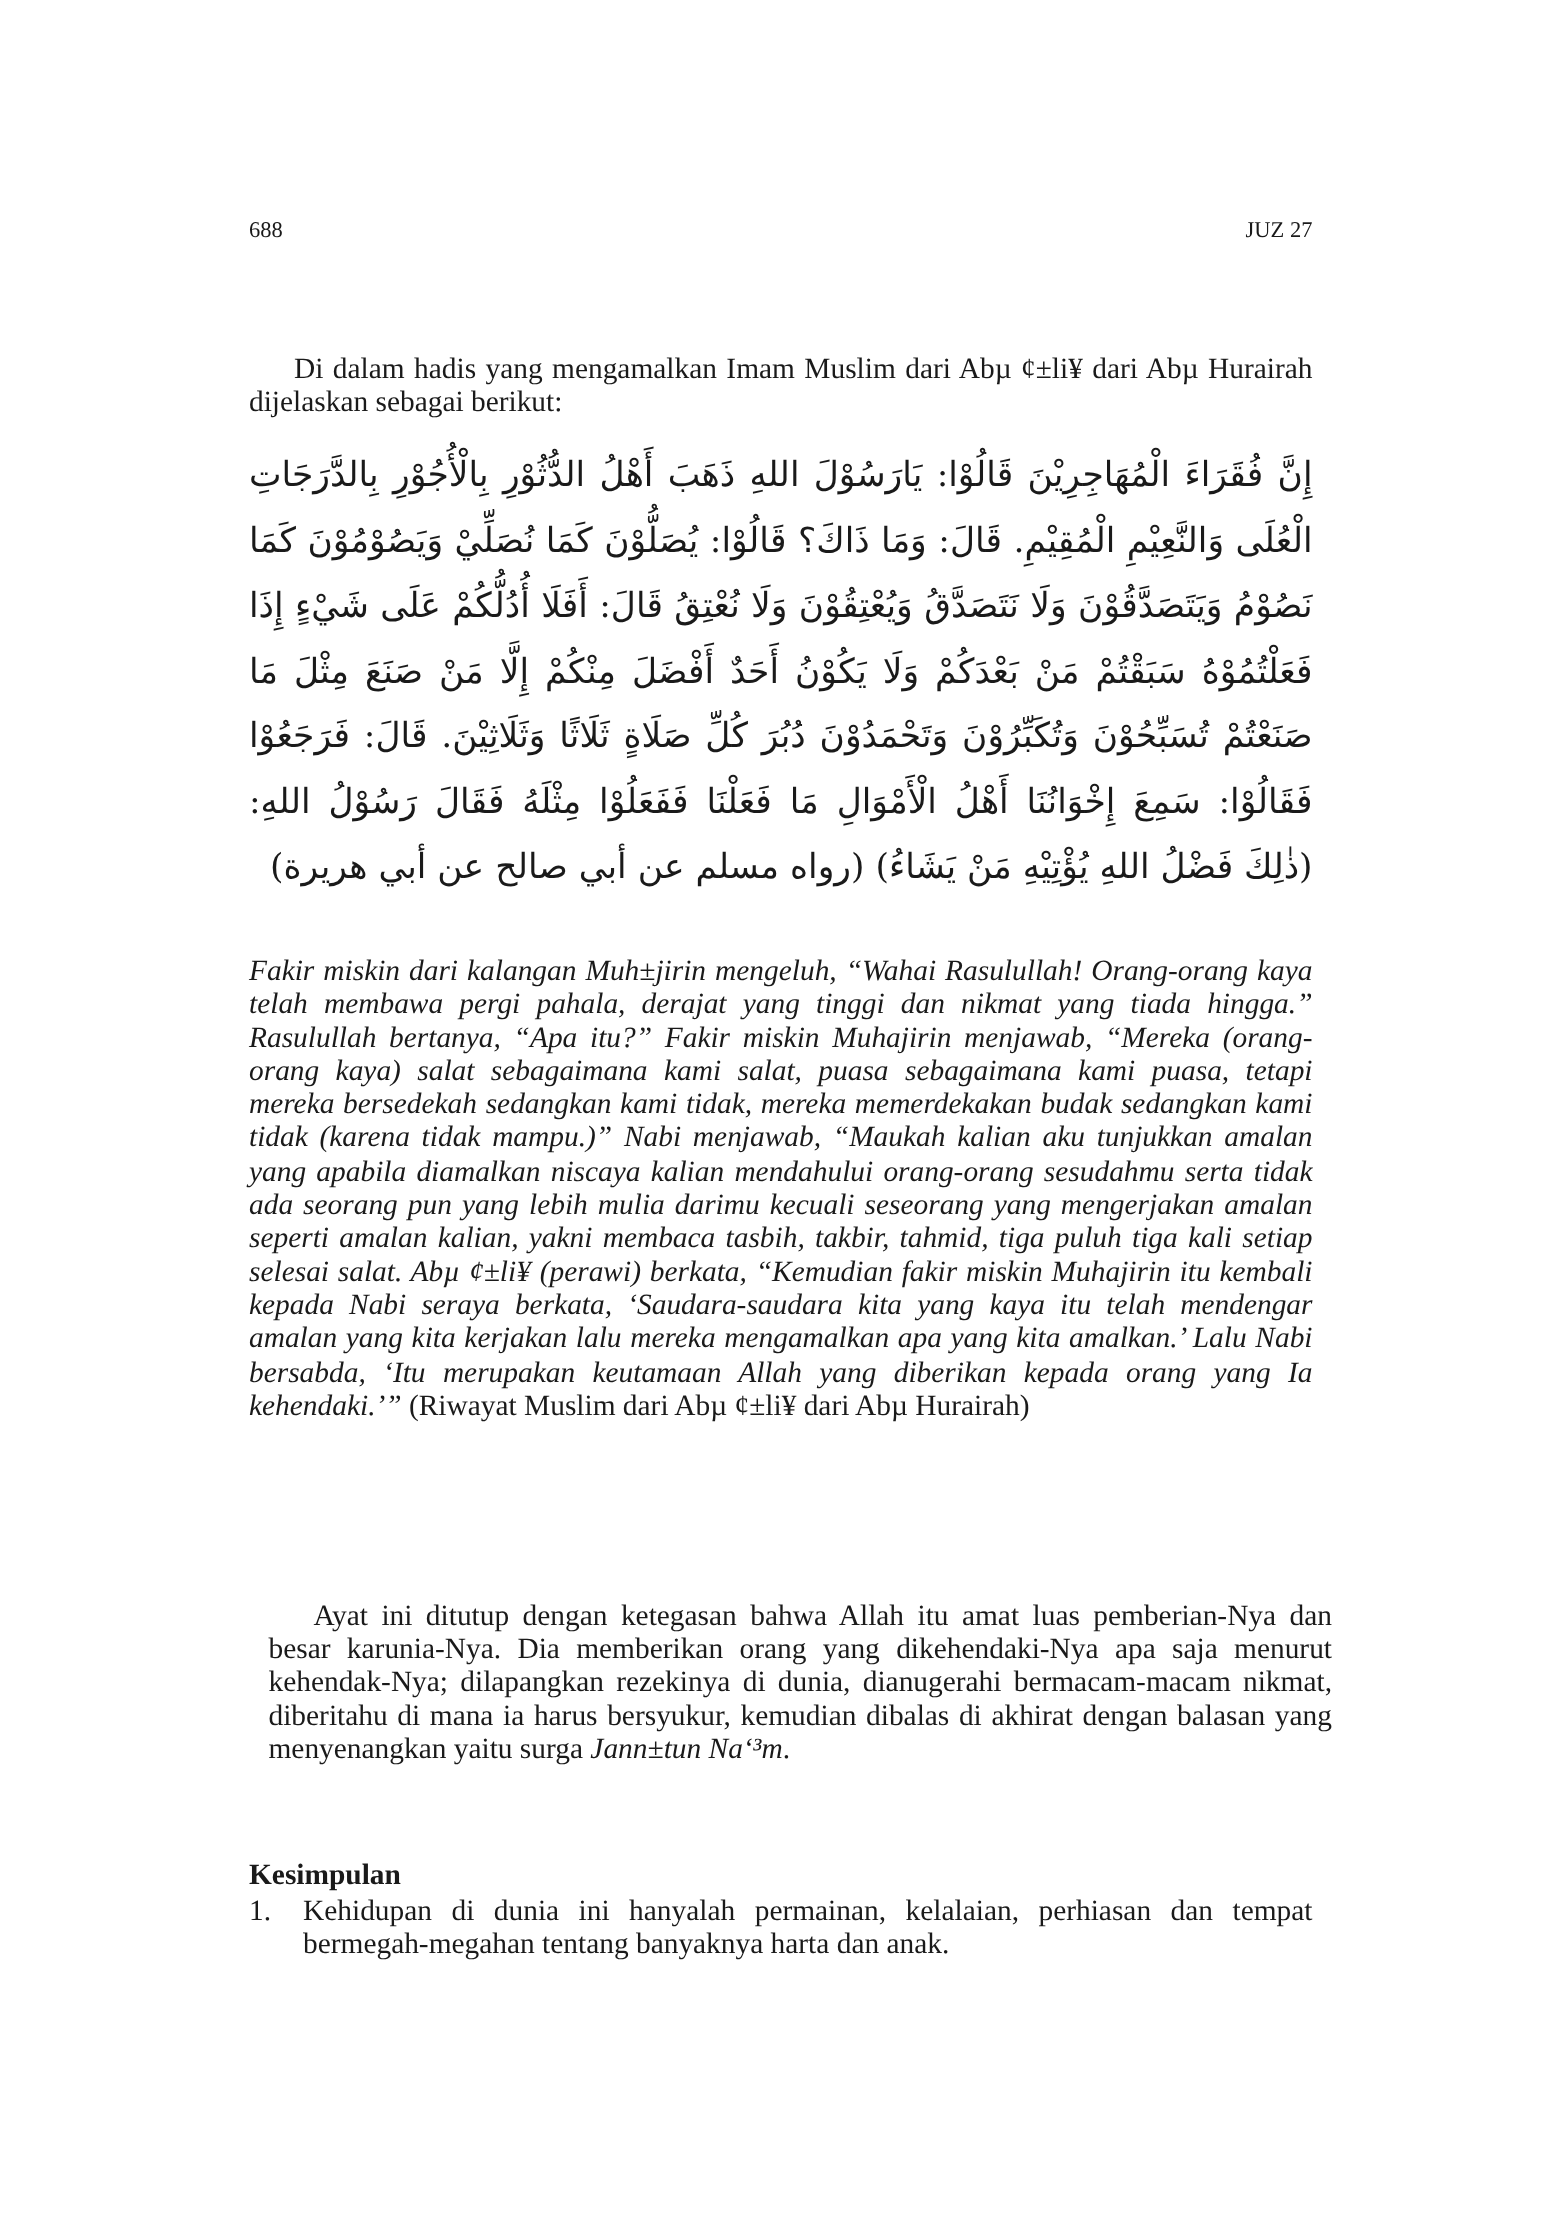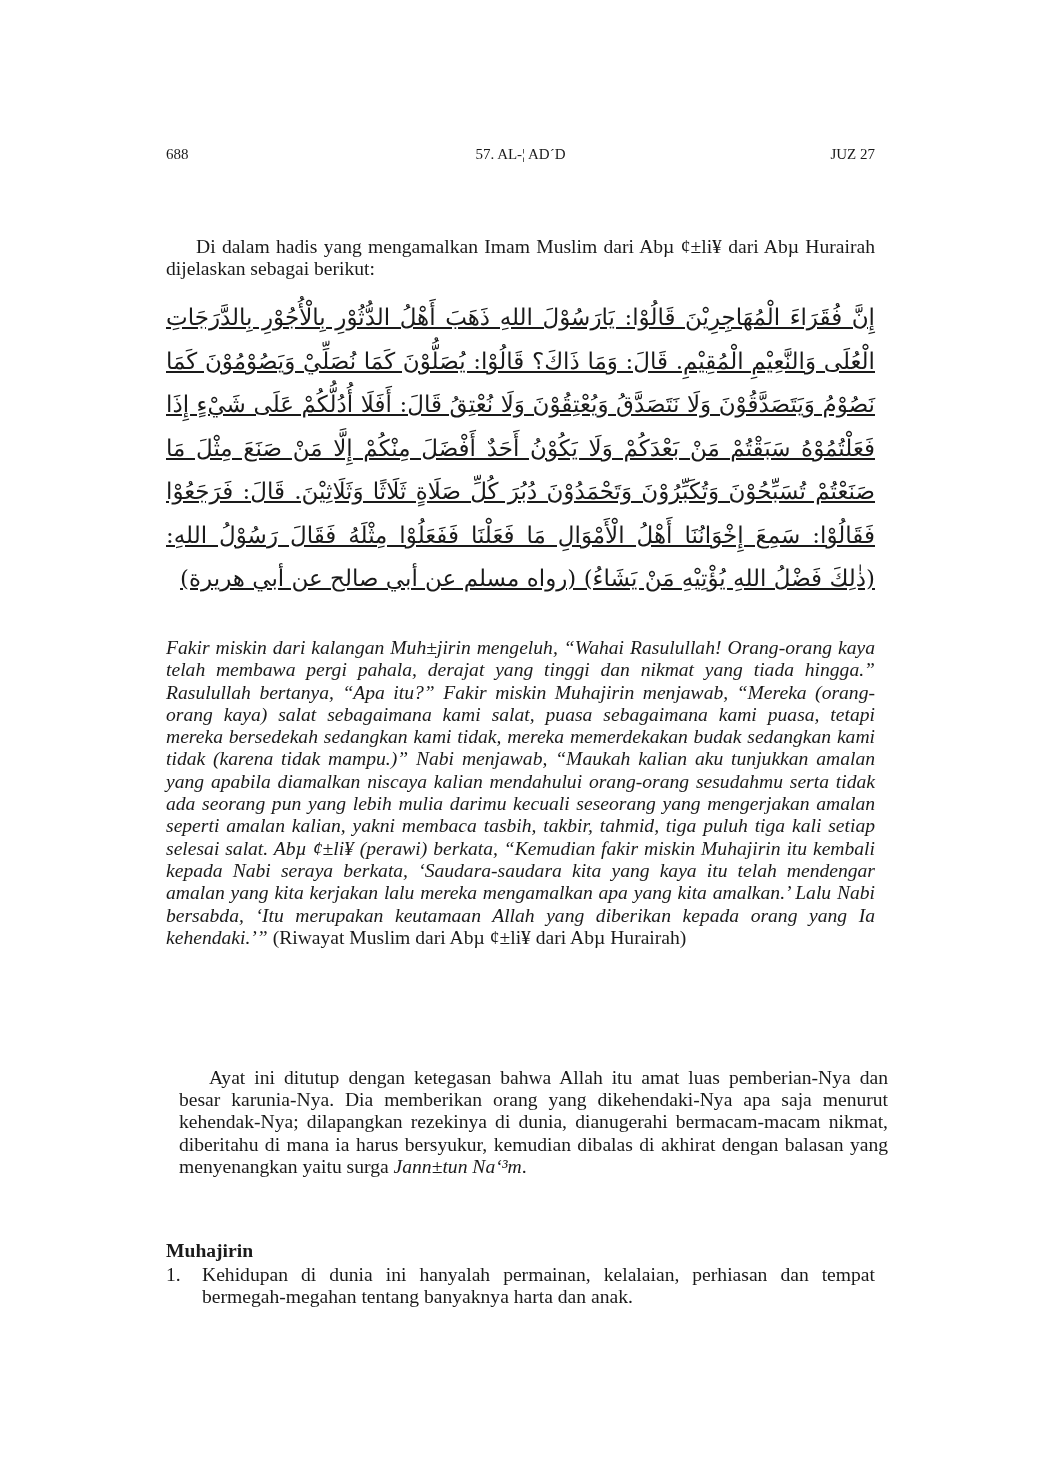--- a/index.html
+++ b/index.html
@@ -7,49 +7,48 @@
            font-family: "Liberation Serif", serif; }
     .page { position: absolute; left: 166px; top: 0; width: 709px; }
     .header { position: absolute; top: 146px; left: 0; width: 709px; height: 26px; font-size: 15px; }
     .header .pg { position: absolute; left: 0; }
     .header .title { position: absolute; left: 0; width: 709px; text-align: center; }
     .header .juz { position: absolute; right: 0; }
     p { margin: 0; }
     .para { font-size: 19.6px; line-height: 22px; text-align: justify; }
     .intro { position: absolute; top: 236px; left: 0; width: 709px; text-indent: 30px; }
     .arabic { position: absolute; top: 296px; left: 0; width: 709px; direction: rtl; text-align: justify;
-              font-family: "DejaVu Serif", serif; font-size: 23px; line-height: 43.5px; text-align-last: right; text-decoration: underline; }
+              font-family: "DejaVu Serif", serif; font-size: 23px; line-height: 43.5px; text-align-last: right; }
     .trans { position: absolute; top: 637px; left: 0; width: 709px; font-style: italic; font-size: 19.6px; line-height: 22.3px; text-align: justify; }
     .trans .norm { font-style: normal; margin-top: 48px; }
     .closing { position: absolute; top: 1067px; left: 13px; width: 709px; text-indent: 30px; line-height: 22.2px; }
     .closing em { font-style: italic; }
     .heading { position: absolute; top: 1240px; left: 0; font-weight: bold; font-size: 19.6px; }
     .list { position: absolute; top: 1264px; left: 0; width: 709px; margin: 0; padding: 0; list-style: none; }
     .list li { position: relative; padding-left: 36px; font-size: 19.6px; line-height: 22px; text-align: justify; }
     .list .num { position: absolute; left: 0; top: 0; }
   </style>
 </head>
 <body>
 
 <div class="page">
   <div class="header">
     <span class="pg">688</span>
-    <span class="title">57. AL-¦ AD´D</span>
     <span class="juz">JUZ 27</span>
   </div>
 
   <p class="para intro">Di dalam hadis yang mengamalkan Imam Muslim dari Abµ ¢±li¥ dari Abµ Hurairah dijelaskan sebagai berikut:</p>
 
   <p class="arabic" lang="ar">إِنَّ فُقَرَاءَ الْمُهَاجِرِيْنَ قَالُوْا: يَارَسُوْلَ اللهِ ذَهَبَ أَهْلُ الدُّثُوْرِ بِالْأُجُوْرِ بِالدَّرَجَاتِ الْعُلَى وَالنَّعِيْمِ الْمُقِيْمِ. قَالَ: وَمَا ذَاكَ؟ قَالُوْا: يُصَلُّوْنَ كَمَا نُصَلِّيْ وَيَصُوْمُوْنَ كَمَا نَصُوْمُ وَيَتَصَدَّقُوْنَ وَلَا نَتَصَدَّقُ وَيُعْتِقُوْنَ وَلَا نُعْتِقُ قَالَ: أَفَلَا أُدُلُّكُمْ عَلَى شَيْءٍ إِذَا فَعَلْتُمُوْهُ سَبَقْتُمْ مَنْ بَعْدَكُمْ وَلَا يَكُوْنُ أَحَدٌ أَفْضَلَ مِنْكُمْ إِلَّا مَنْ صَنَعَ مِثْلَ مَا صَنَعْتُمْ تُسَبِّحُوْنَ وَتُكَبِّرُوْنَ وَتَحْمَدُوْنَ دُبُرَ كُلِّ صَلَاةٍ ثَلَاثًا وَثَلَاثِيْنَ. قَالَ: فَرَجَعُوْا فَقَالُوْا: سَمِعَ إِخْوَانُنَا أَهْلُ الْأَمْوَالِ مَا فَعَلْنَا فَفَعَلُوْا مِثْلَهُ فَقَالَ رَسُوْلُ اللهِ: (ذٰلِكَ فَضْلُ اللهِ يُؤْتِيْهِ مَنْ يَشَاءُ) (رواه مسلم عن أبي صالح عن أبي هريرة)</p>
 
   <p class="trans"><span>Fakir miskin dari kalangan Muh±jirin mengeluh, “Wahai Rasulullah! Orang-orang kaya telah membawa pergi pahala, derajat yang tinggi dan nikmat yang tiada hingga.” Rasulullah bertanya, “Apa itu?” Fakir miskin Muhajirin menjawab, “Mereka (orang-orang kaya) salat sebagaimana kami salat, puasa sebagaimana kami puasa, tetapi mereka bersedekah sedangkan kami tidak, mereka memerdekakan budak sedangkan kami tidak (karena tidak mampu.)” Nabi menjawab, “Maukah kalian aku tunjukkan amalan yang apabila diamalkan niscaya kalian mendahului orang-orang sesudahmu serta tidak ada seorang pun yang lebih mulia darimu kecuali seseorang yang mengerjakan amalan seperti amalan kalian, yakni membaca tasbih, takbir, tahmid, tiga puluh tiga kali setiap selesai salat. Abµ ¢±li¥ (perawi) berkata, “Kemudian fakir miskin Muhajirin itu kembali kepada Nabi seraya berkata, ‘Saudara-saudara kita yang kaya itu telah mendengar amalan yang kita kerjakan lalu mereka mengamalkan apa yang kita amalkan.’ Lalu Nabi bersabda, ‘Itu merupakan keutamaan Allah yang diberikan kepada orang yang Ia kehendaki.’”</span><span class="norm"> (Riwayat Muslim dari Abµ ¢±li¥ dari Abµ Hurairah)</span></p>
 
   <p class="para closing"><span>Ayat ini ditutup dengan ketegasan bahwa Allah itu amat luas pemberian-Nya dan besar karunia-Nya. Dia memberikan orang yang dikehendaki-Nya apa saja menurut kehendak-Nya; dilapangkan rezekinya di dunia, dianugerahi bermacam-macam nikmat, diberitahu di mana ia harus bersyukur, kemudian dibalas di akhirat dengan balasan yang menyenangkan yaitu surga </span><em>Jann±tun Na‘³m</em><span>.</span></p>
 
-  <div class="heading">Muhajirin</div>
+  <div class="heading">Kesimpulan</div>
 
   <ol class="list">
     <li>
       <span class="num">1.</span>
       <span>Kehidupan di dunia ini hanyalah permainan, kelalaian, perhiasan dan tempat bermegah-megahan tentang banyaknya harta dan anak.</span>
     </li>
   </ol>
 </div>
 
 </body></html>

